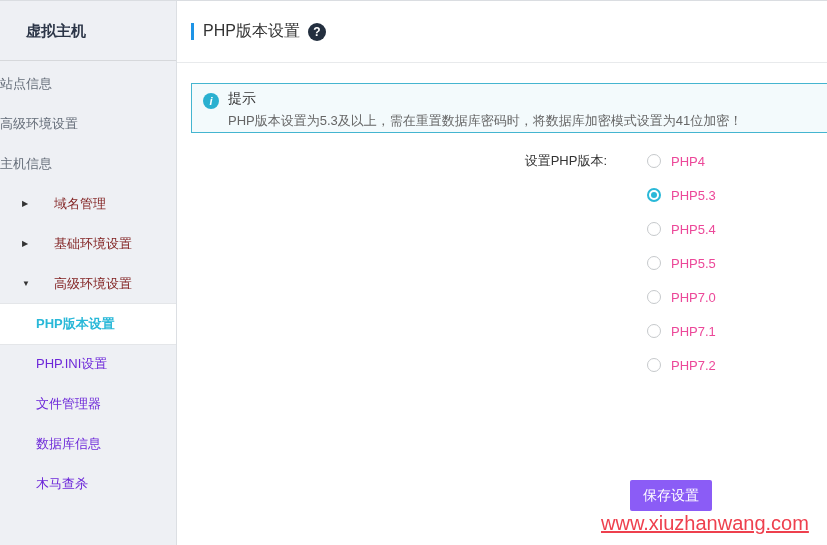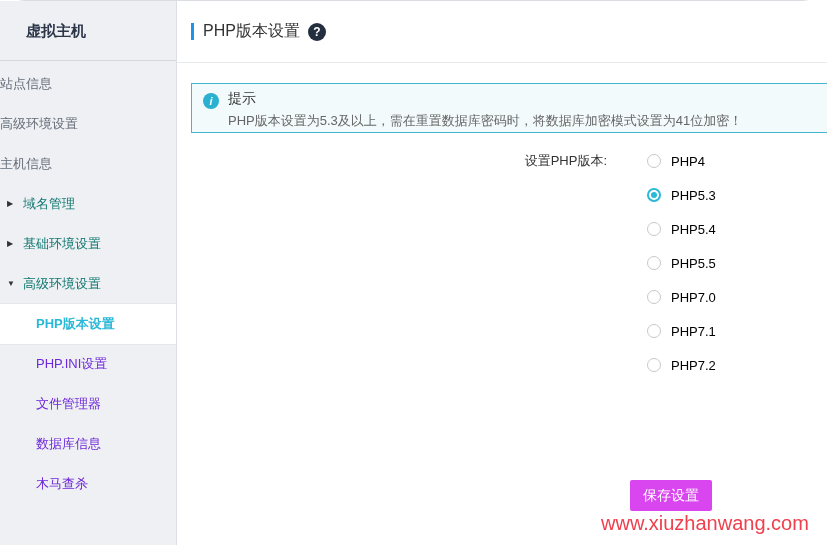--- a/index.html
+++ b/index.html
@@ -1,29 +1,29 @@
 <!DOCTYPE html>
 <html><head>
 <meta charset="utf-8">
 <style>
   * { margin:0; padding:0; box-sizing:border-box; }
   html,body { width:827px; height:545px; overflow:hidden; background:#fff;
     font-family:"Liberation Sans","DejaVu Sans",sans-serif; }
-  .app { display:flex; width:827px; height:545px; border-top:1px solid #dadde1;border-radius:25px; }
+  .app { display:flex; width:827px; height:545px; border-top:1px solid #dadde1; }
 
   
   .sidebar { width:177px; min-width:177px; height:100%; background:#eef0f4;
     border-right:1px solid #dcdfe3; }
   .sidebar-title { height:60px; line-height:59px; padding-left:26px; font-size:15px;
     font-weight:bold; color:#2b3547; border-bottom:1px solid #d6d8db; }
   .menu { padding-top:3px; }
   .menu-item { height:40px; display:flex; align-items:center; font-size:13px;
     color:#646c78; cursor:pointer; }
   .menu-item.plain { }
-  .menu-item.parent { padding-left:7px; color:#0f766e; }
+  .menu-item.parent { padding-left:22px; color:#7f1d1d;gap:16px; }
   .caret { width:16px; font-size:8px; color:#333; line-height:1; }
   .caret-right::before { content:"▶"; }
   .caret-down::before { content:"▼"; }
   .menu-item.sub { padding-left:36px; color:#6d28d9; }
   .menu-item.sub.active { background:#fff; color:#29b8d8; font-weight:bold;
     box-shadow:0 -1px 0 #e4e6e9, 0 1px 0 #e4e6e9; }
 
   
   .main { flex:1; position:relative; overflow:hidden; background:#fff; }
   .main-header { height:62px; border-bottom:1px solid #e8eaec; display:flex;
@@ -45,27 +45,27 @@
   .form-area { position:absolute; left:346px; top:143px; display:flex; }
   .form-label { font-size:13px; color:#333; width:84px; text-align:right;
     line-height:34px; margin-right:40px; white-space:nowrap; }
   .option { height:34px; display:flex; align-items:center; cursor:pointer; }
   .radio { width:14px; height:14px; border:1px solid #c6c9cc; border-radius:50%;
     background:#fff; margin-right:10px; position:relative; }
   .option.checked .radio { border:2px solid #29b8d8; }
   .option.checked .radio::after { content:""; position:absolute; left:50%; top:50%;
     transform:translate(-50%,-50%); width:6px; height:6px; border-radius:50%;
     background:#29b8d8; }
-  .option-label { font-size:13px; color:#000000; }
+  .option-label { font-size:13px; color:#ec4899; }
 
   .save-button { position:absolute; left:453px; top:479px; width:82px; height:31px;
-    background:#d946ef; color:#fff; font-size:14px; border:none; border-radius:2px;
+    background:#8b5cf6; color:#fff; font-size:14px; border:none; border-radius:2px;
     cursor:pointer; font-family:inherit; }
   .watermark { position:absolute; left:424px; top:511px; width:196px;
-    text-align:center; font-size:20px; color:#ee404e; }
+    text-align:center; font-size:20px; color:#ee404e;text-decoration:underline; }
 </style>
 </head>
 <body>
 
 <div class="app">
 
   <div class="sidebar">
     <div class="sidebar-title">虚拟主机</div>
     <div class="menu">
       <div class="menu-item plain">

